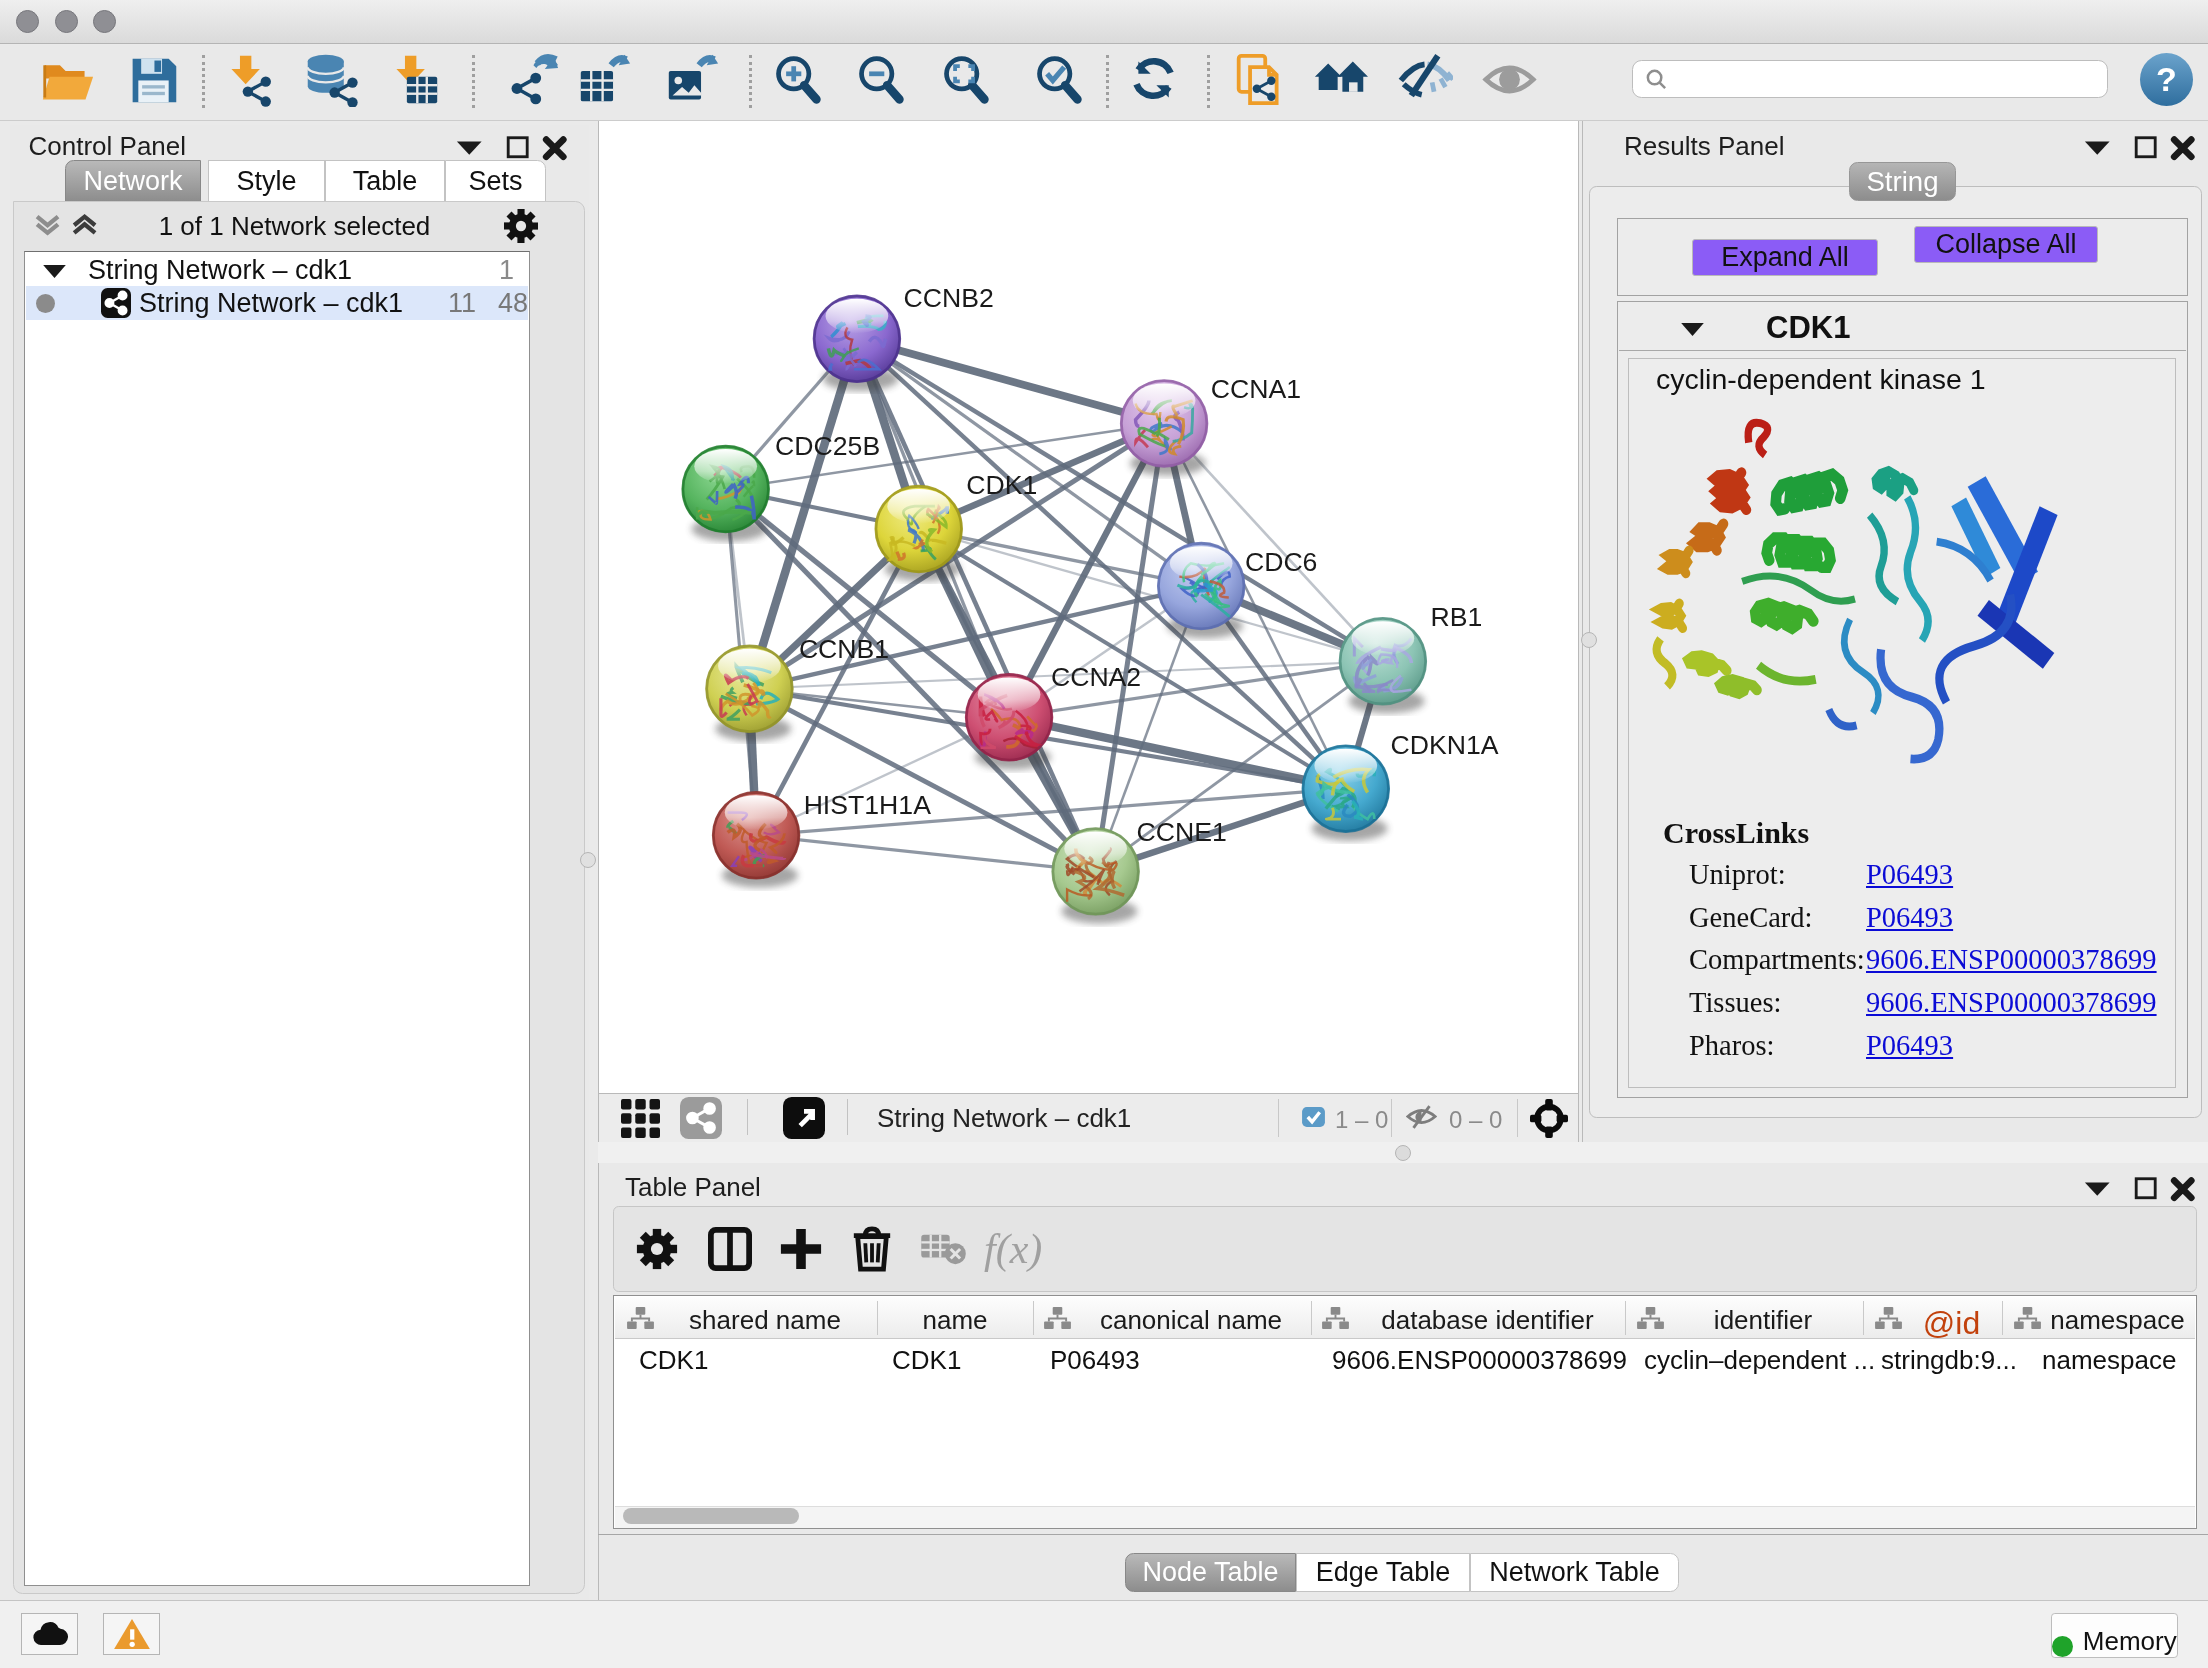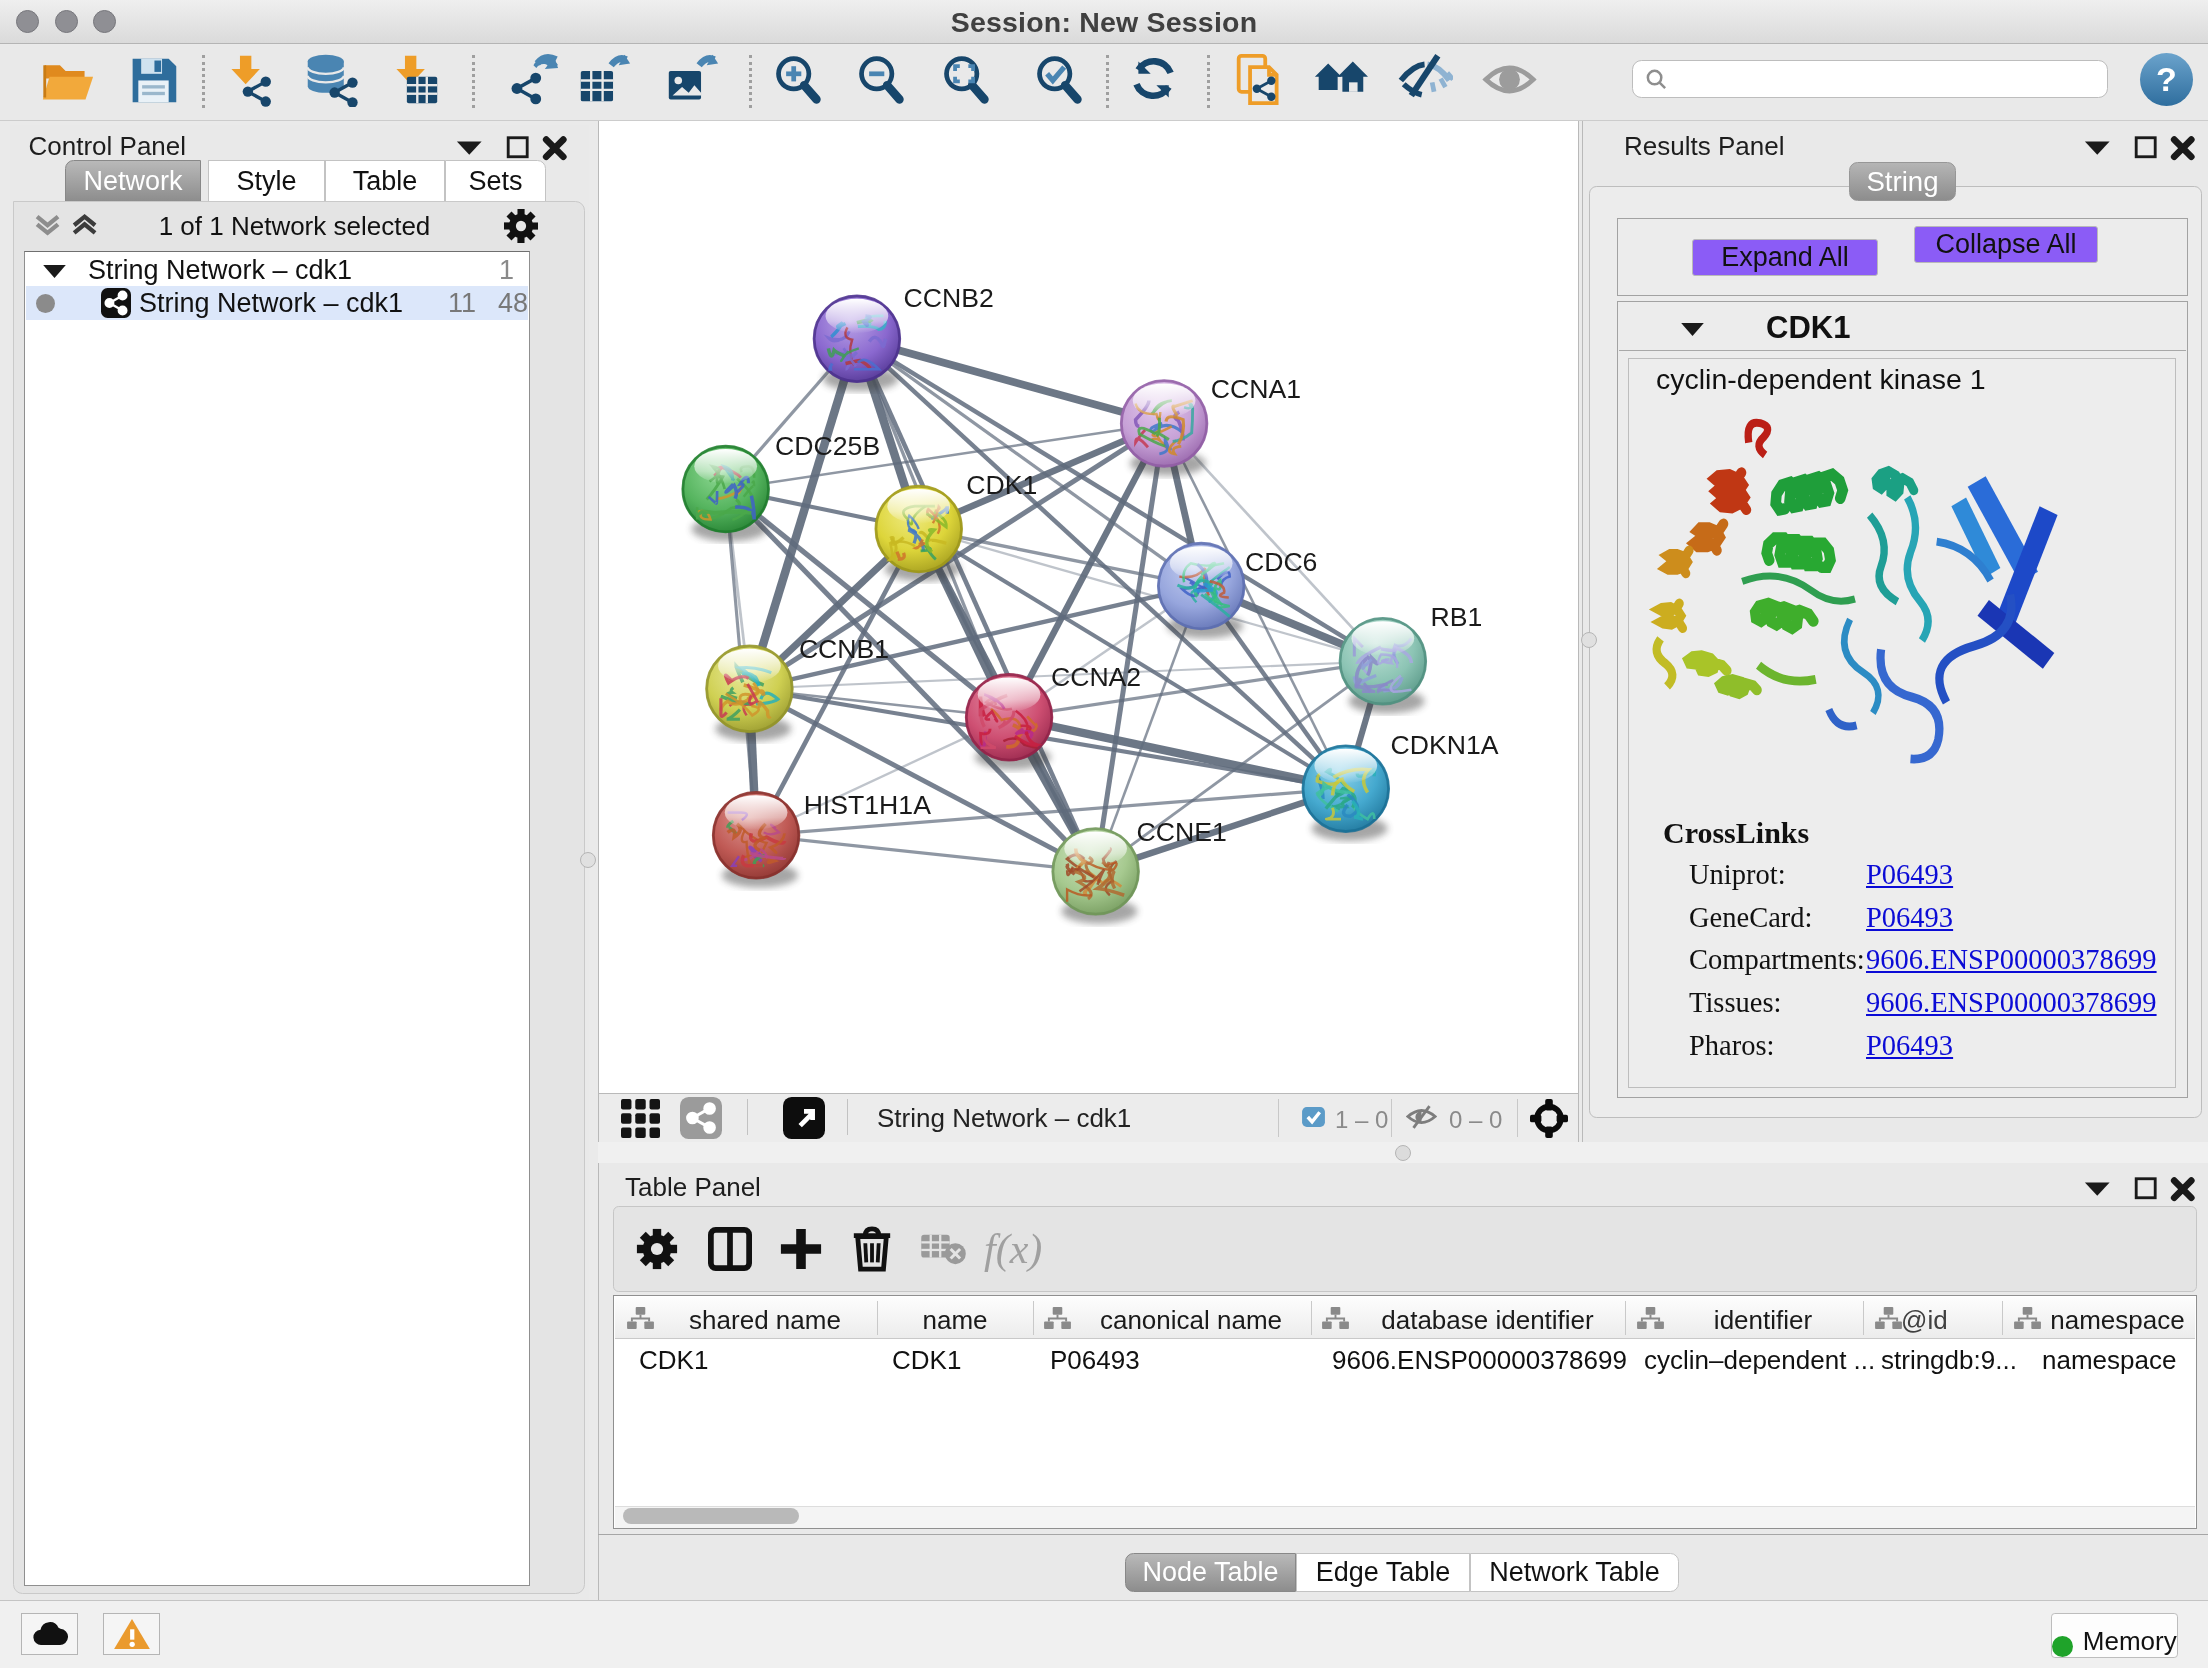--- a/index.html
+++ b/index.html
@@ -22,21 +22,20 @@
  font-size:27px;color:#111;background:#fff;border:1px solid #c3c3c3;border-radius:8.6px}
 .tabsel{background:linear-gradient(#b9b9b9,#8d8d8d);color:#fff;border:1px solid #888}
 .btn{position:absolute;background:#8b5cf6;border:1.9px solid #b9b9b9;border-radius:3px;
  display:flex;align-items:center;justify-content:center;font-size:27px;color:#111}
 a.lnk{color:#0b0bd6;text-decoration:underline}
 </style></head><body>
 <div class="abs titlebar">
     <div class="tl" style="left:16px"></div>
     <div class="tl" style="left:55px"></div>
     <div class="tl" style="left:93px"></div>
-    <div class="wtitle">Session: New Session</div>
   </div>
 <div class="abs toolbar"></div>
 <svg class="abs" style="left:40px;top:52px" width="55" height="55" viewBox="0 0 58 58">
     <path d="M5 14 h16 l6 6 h20 v8 h-42 z" fill="#e08a1e"></path>
     <path d="M3 50 L10 26 h46 L48 50 z" fill="#f2a93b"></path>
     <path d="M5 14 v34" stroke="#c97c15" stroke-width="3"></path>
   </svg>
 <svg class="abs" style="left:126px;top:52px" width="55" height="55" viewBox="0 0 58 58">
     <path d="M7 7 h38 l8 8 v38 h-46 z" fill="#2e6d9c"></path>
     <rect x="16" y="7" width="22" height="16" fill="#cfe2ef"></rect>
@@ -813,21 +812,21 @@
 <div class="abs" style="left:1663px;top:1305px;width:200px;text-align:center;font-size:26px;color:#1a1a1a">identifier</div>
 <div class="abs" style="left:1863px;top:1301px;height:34px;border-left:1px solid #c9c9c9"></div>
 <svg class="abs" style="left:1875px;top:1307px" width="27" height="23" viewBox="0 0 28 24">
     <g fill="#8a8a8a">
       <rect x="9" y="0" width="10" height="8" rx="1"></rect>
       <rect x="0" y="15" width="10" height="8" rx="1"></rect>
       <rect x="18" y="15" width="10" height="8" rx="1"></rect>
     </g>
     <path d="M14 8 v4 M5 15 v-3 h18 v3" fill="none" stroke="#8a8a8a" stroke-width="2"></path>
   </svg>
-<div class="abs" style="left:1901px;top:1305px;width:101px;text-align:left;font-size:26px;color:#404040">@id</div>
+<div class="abs" style="left:1901px;top:1305px;width:101px;text-align:center;font-size:32px;color:#c2410c">@id</div>
 <div class="abs" style="left:2002px;top:1301px;height:34px;border-left:1px solid #c9c9c9"></div>
 <svg class="abs" style="left:2014px;top:1307px" width="27" height="23" viewBox="0 0 28 24">
     <g fill="#8a8a8a">
       <rect x="9" y="0" width="10" height="8" rx="1"></rect>
       <rect x="0" y="15" width="10" height="8" rx="1"></rect>
       <rect x="18" y="15" width="10" height="8" rx="1"></rect>
     </g>
     <path d="M14 8 v4 M5 15 v-3 h18 v3" fill="none" stroke="#8a8a8a" stroke-width="2"></path>
   </svg>
 <div class="abs" style="left:2040px;top:1305px;width:155px;text-align:center;font-size:26px;color:#1a1a1a">namespace</div>

